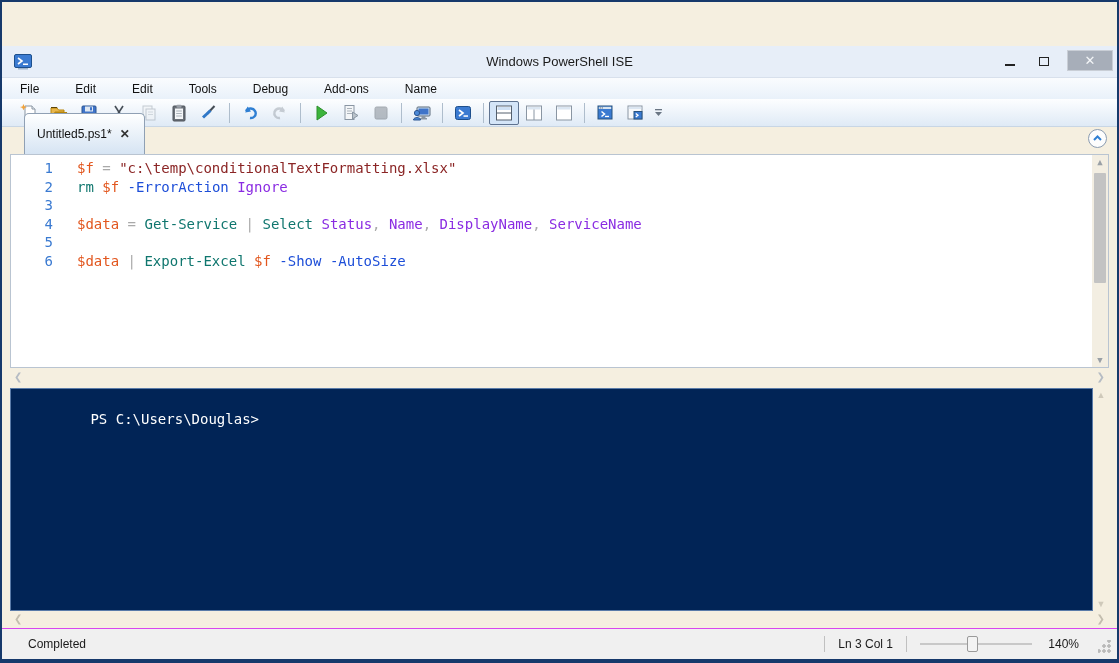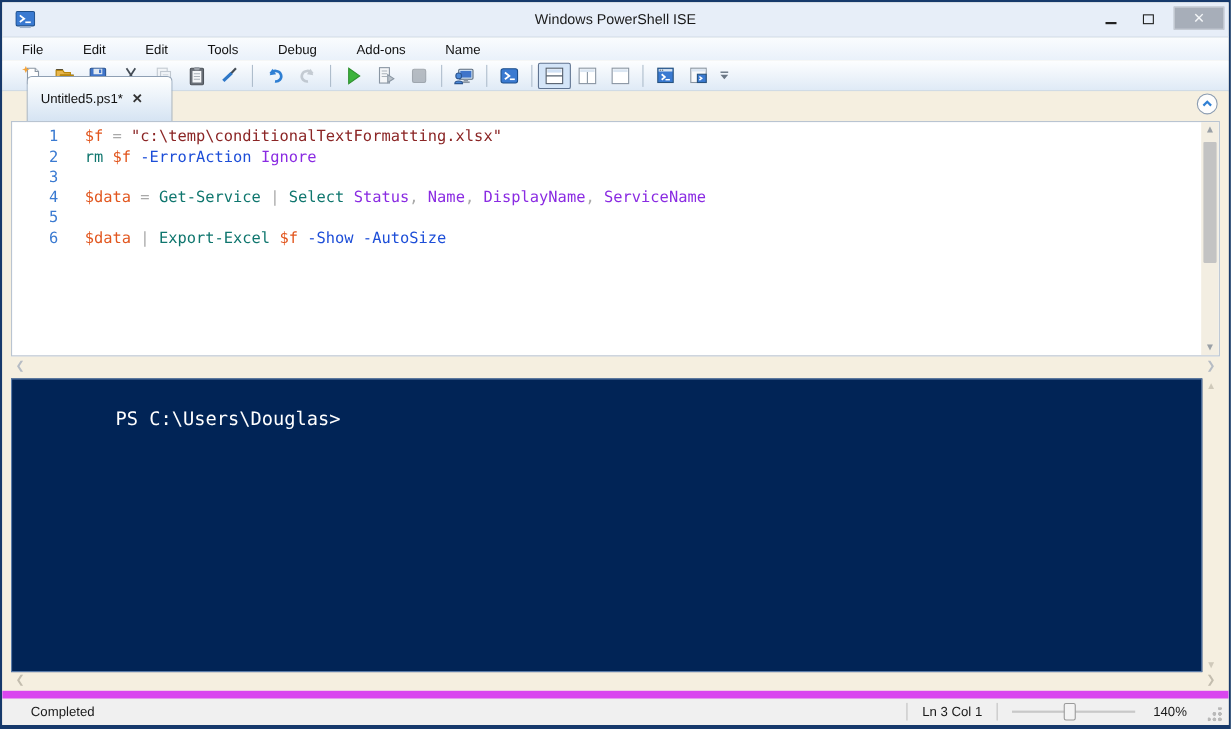--- a/index.html
+++ b/index.html
@@ -9,20 +9,21 @@
     width:1119px; height:663px;
     border:2px solid #16396b; border-bottom:4px solid #16396b;
     display:flex; flex-direction:column; background:#f5efe0; overflow:hidden;
   }
 
   
   .titlebar {
     height:32px; flex:0 0 31px; background:#e7eef8;
     display:flex; align-items:center; position:relative;
     border-bottom:1px solid #d8e0ec;
+    margin-top:44px;
   }
   .titlebar .app-icon { margin-left:12px; width:18px; height:16px; }
   .title-text {
     position:absolute; left:0; right:0; text-align:center;
     font-size:13px; color:#1a1a1a;
   }
   .win-controls { margin-left:auto; display:flex; align-items:center; height:100%; z-index:2; }
   .win-btn {
     width:34px; height:22px; display:flex; align-items:center; justify-content:center;
     font-size:13px; color:#222; cursor:default;
@@ -54,21 +55,21 @@
     border:1px solid transparent; border-radius:2px;
   }
   .tb-btn.selected { border:1px solid #5f7390; background:#d4e5f8; }
   .tb-sep { width:1px; height:20px; background:#aebdcc; margin:0 5px; }
   .tb-overflow { display:flex; flex-direction:column; align-items:center; margin-left:4px; }
 
   
   .workspace { flex:1; display:flex; flex-direction:column; background:#f5efe0; padding:0 8px; }
   .tabbar { height:27px; flex:0 0 27px; display:flex; align-items:flex-end; position:relative; }
   .tab {
-    height:41px; margin-left:14px; padding:0 26px 0 12px;
+    height:41px; margin-left:14px; padding:0 14px 0 12px;
     background:linear-gradient(#feffff,#d6e4f3);
     border:1px solid #8fa0b4; border-bottom:none;
     border-radius:5px 5px 0 0;
     display:flex; align-items:center; gap:8px; font-size:12px; color:#111;text-align:right;
   }
   .tab-close { font-size:12px; color:#333; font-weight:bold; }
   .collapse-btn {
     position:absolute; right:2px; top:2px; width:19px; height:19px; border-radius:50%;
     background:#fdfdfd; border:1px solid #8b9cb1; display:flex; align-items:center; justify-content:center;
   }
@@ -98,35 +99,35 @@
     height:16px; flex:0 0 16px; display:flex; align-items:center; justify-content:space-between;
     padding:0 4px; color:#b6bcc4; font-size:10px;
   }
 
   .v-gap3 { flex:0 0 3px; } .v-gap4 { flex:0 0 4px; }
 
   
   .console-row { flex:1; display:flex; }
   .console {
     flex:1; background:#012456; border:1px solid #5a7ba8;
-    font-family:"DejaVu Sans Mono","Liberation Mono",monospace; font-size:17px;
+    font-family:"DejaVu Sans Mono","Liberation Mono",monospace; font-size:14px;
     color:#fff; padding:6px 0 0 12px; white-space:pre;
   }
   .console-vscroll {
     width:16px; flex:0 0 16px; display:flex; flex-direction:column; align-items:center;
     justify-content:space-between; padding:2px 0; color:#cfc9ba; font-size:9px;
   }
   .console-hscroll {
     height:14px; flex:0 0 14px; display:flex; align-items:center; justify-content:space-between;
     padding:0 4px; color:#c3bdae; font-size:10px;
   }
 
   
   .statusbar {
-    height:31px; flex:0 0 31px; background:#f0f0f0; border-top:7px solid #d946ef;
+    height:31px; flex:0 0 31px; background:#f0f0f0; border-top:1px solid #d946ef;
     display:flex; align-items:center; font-size:12px; color:#1a1a1a;
     padding:0 6px 0 26px;
   }
   .status-right { margin-left:auto; display:flex; align-items:center; gap:13px; }
   .st-sep { width:1px; height:16px; background:#c0c0c0; }
   .zoom-slider { width:112px; height:18px; position:relative; }
   .zoom-track { position:absolute; top:8px; left:0; right:0; height:2px; background:#c8c8c8; }
   .zoom-thumb {
     position:absolute; top:1px; left:42%; width:11px; height:16px;
     background:#f3f3f3; border:1px solid #9a9a9a; border-radius:2px;

